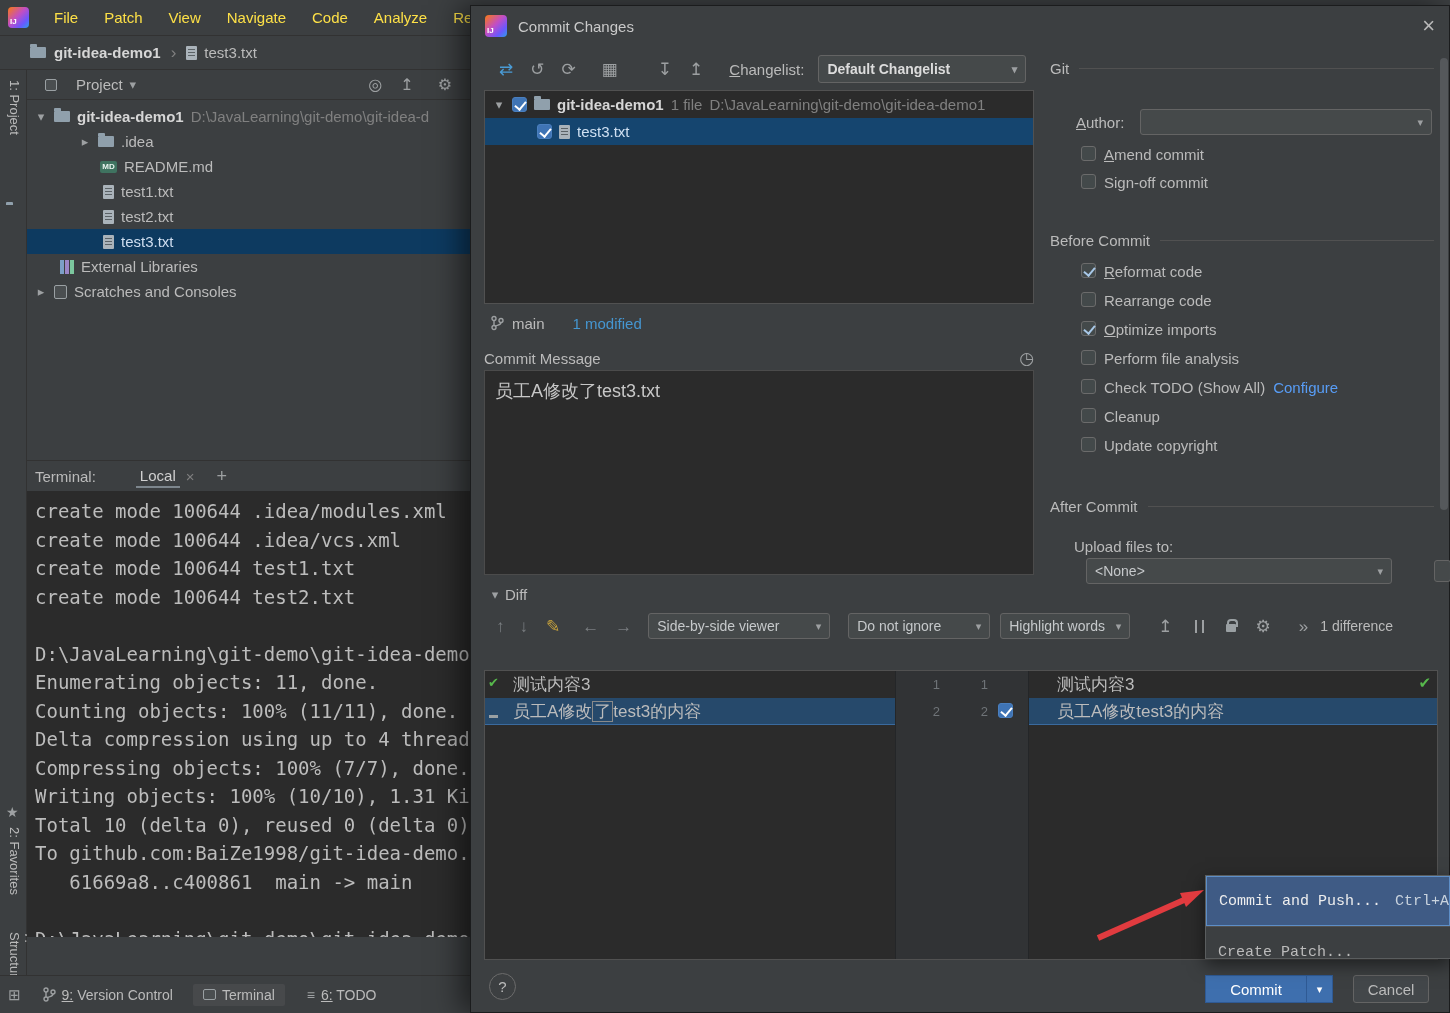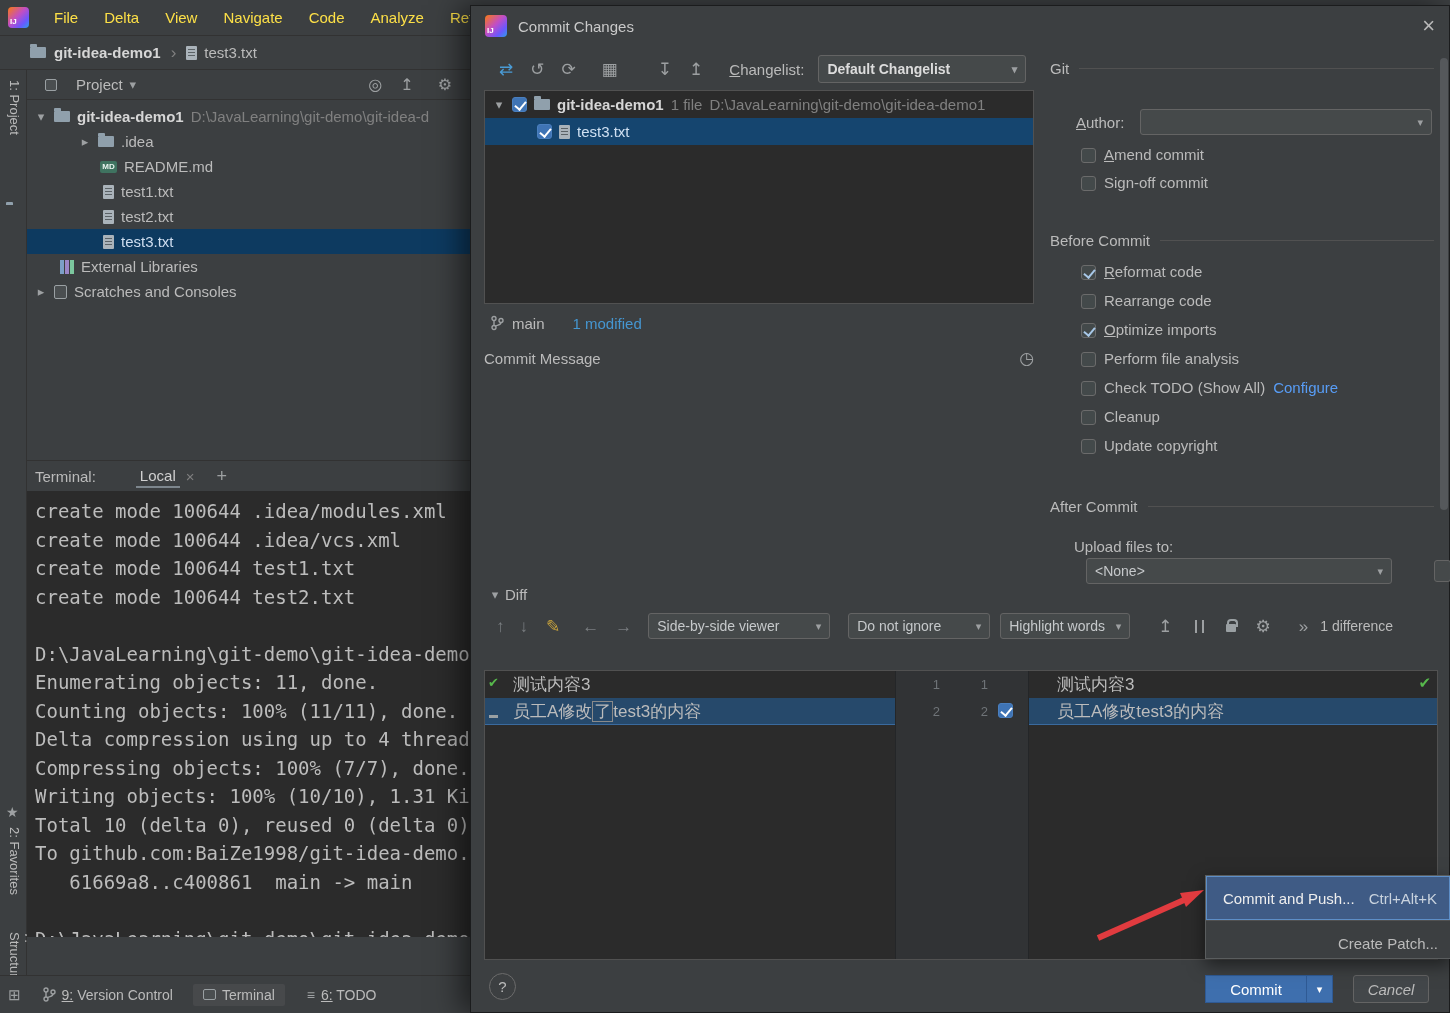--- a/index.html
+++ b/index.html
@@ -91,49 +91,49 @@
   
   .dpane { position:absolute; top:0; height:100%; background:#2b2b2b; overflow:hidden; }
   .dline { height:27px; line-height:27px; padding-left:28px; font-size:17px; color:#bcbcbc; white-space:nowrap; position:relative; }
   .dsel2 { background:#26496b; border-bottom:1px solid #3a6a9e; }
   .chgbox { border:1px solid #8a8a8a; padding:0 1px; }
   #gutter { position:absolute; top:0; height:100%; background:#313335; border-left:1px solid #242628; border-right:1px solid #242628; }
   .gnum { position:absolute; width:18px; text-align:right; font-size:13px; color:#6f7478; line-height:27px; }
 
   
   .secline { flex:1 1 auto; border-top:1px solid #515151; margin-left:10px; }
-  .optrow { position:absolute; display:flex; align-items:flex-end; font-size:15px; white-space:nowrap; }
+  .optrow { position:absolute; display:flex; align-items:flex-start; font-size:15px; white-space:nowrap; }
   .optrow .cb { margin-right:8px; }
   .link { color:#589df6; }
 
   
   #popup { left:734px; top:869px; width:246px; height:84px; background:#3c3f41; border:1px solid #5a5d5e;
      box-shadow:0 6px 16px rgba(0,0,0,.5); z-index:20; overflow:hidden; }
-  #popup .pitem { height:44px; display:flex; align-items:center; justify-content:flex-end; padding:0 12px; white-space:nowrap; overflow:hidden; }
+  #popup .pitem { height:50px; display:flex; align-items:center; justify-content:space-between; padding:0 12px; white-space:nowrap; overflow:hidden;font-family:Liberation Mono, monospace; }
   #popup .hi { background:#3f5b85; border:1px solid #5d8ec7; color:#eeeeee; }
 
   #scrollthumb { left:969px; top:52px; width:8px; height:452px; background:#55585b; border-radius:4px; }
 
   #commit-btn { left:734px; top:969px; width:128px; height:28px; background:#3e6fae; border:1px solid #2f5a94; color:#ffffff; display:flex; z-index:15; }
   #commit-btn .main { flex:1; display:flex; align-items:center; justify-content:center; }
   #commit-btn .arr { width:26px; border-left:1px solid #2f5a94; display:flex; align-items:center; justify-content:center; font-size:11px; }
-  #cancel-btn { left:882px; top:969px; width:76px; height:28px; background:#43474a; border:1px solid #646464; color:#bbbbbb;font-style:italic; }
+  #cancel-btn { left:882px; top:969px; width:76px; height:28px; background:#43474a; border:1px solid #646464; color:#bbbbbb; }
   #help-btn { left:18px; top:967px; width:27px; height:27px; border:1px solid #6b6b6b; border-radius:50%;
      display:flex; align-items:center; justify-content:center; color:#bbbbbb; font-size:15px; }
 
   #red-arrow { z-index:30; left:1080px; top:880px; }
 </style>
 </head>
 <body>
 
 <div id="menubar" class="abs panel row">
   <span class="logo" style="margin-left:8px">IJ</span>
   <span style="width:12px"></span>
   <span class="mi">File</span>
-  <span class="mi">Delta</span>
+  <span class="mi">Patch</span>
   <span class="mi">View</span>
   <span class="mi">Navigate</span>
   <span class="mi">Code</span>
   <span class="mi">Analyze</span>
   <span class="mi">Refactor</span>
 </div>
 
 <div id="crumbs" class="abs panel row" style="padding-left:30px">
   <span class="folder-ic"></span>
   <span style="margin-left:8px" class="bold">git-idea-demo1</span>
@@ -298,20 +298,23 @@
       </svg>
     <span style="margin-left:8px">main</span>
     <span style="margin-left:28px; color:#4596d1">1 modified</span>
   </div>
 
   <div class="abs row" style="left:13px; top:344px; width:550px">
     <span>Commit Message</span>
     <span style="flex:1"></span>
     <span class="icoglyph" style="font-size:17px">◷</span>
   </div>
+  <div id="msgbox" class="abs">
+    <span>员工A修改了test3.txt</span>
+  </div>
 
   <div class="abs row" style="left:18px; top:577px; height:22px">
     <span class="chev">▾</span>
     <span style="margin-left:4px">Diff</span>
   </div>
 
   <div class="abs row" style="left:0; top:602px; width:980px; height:36px; padding-left:25px">
     <span class="toolico" style="margin-right:15px; color:#7a7e81">↑</span>
     <span class="toolico" style="margin-right:18px; color:#7a7e81">↓</span>
     <span class="toolico" style="margin-right:22px; color:#c7a23c">✎</span>

